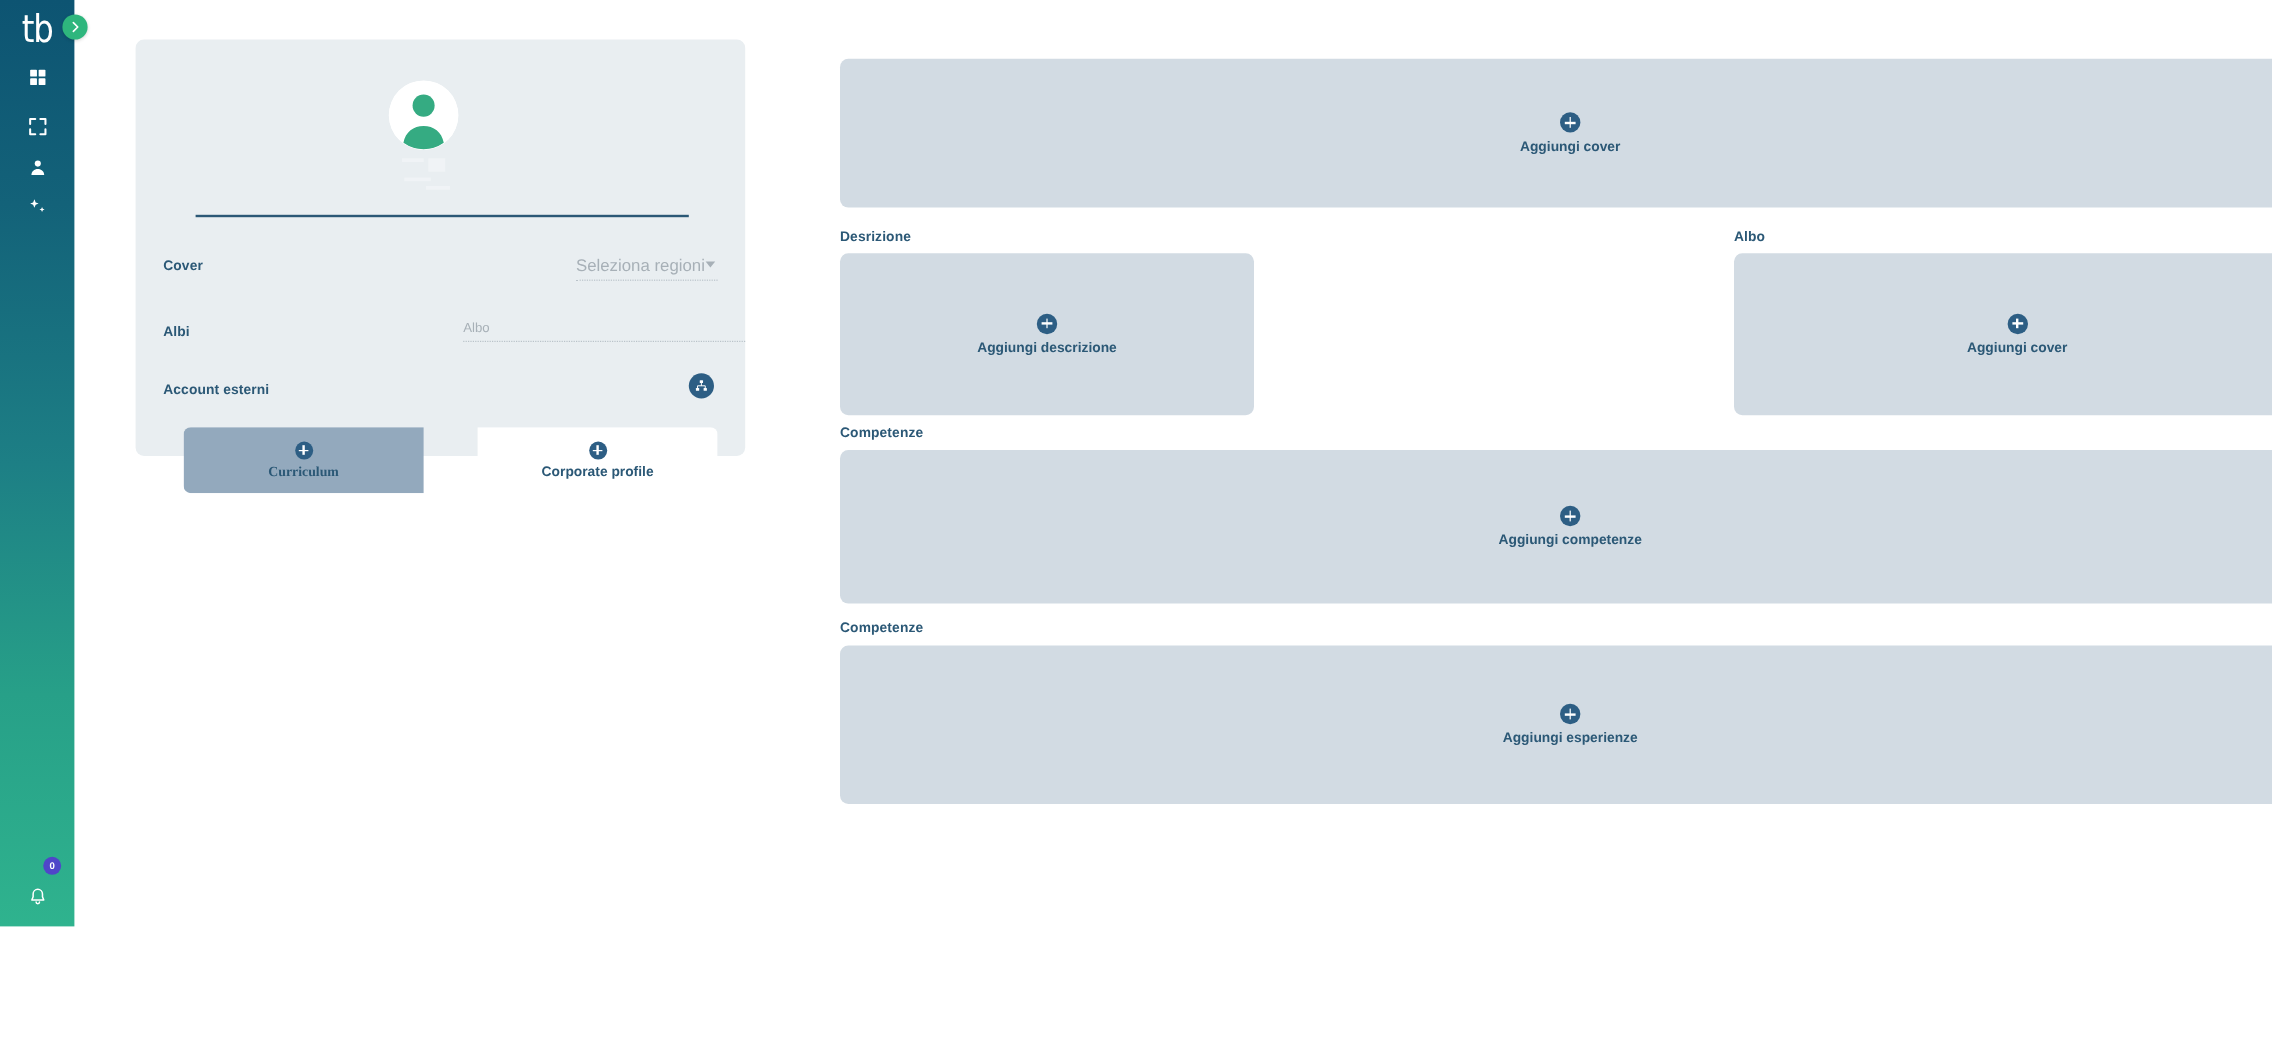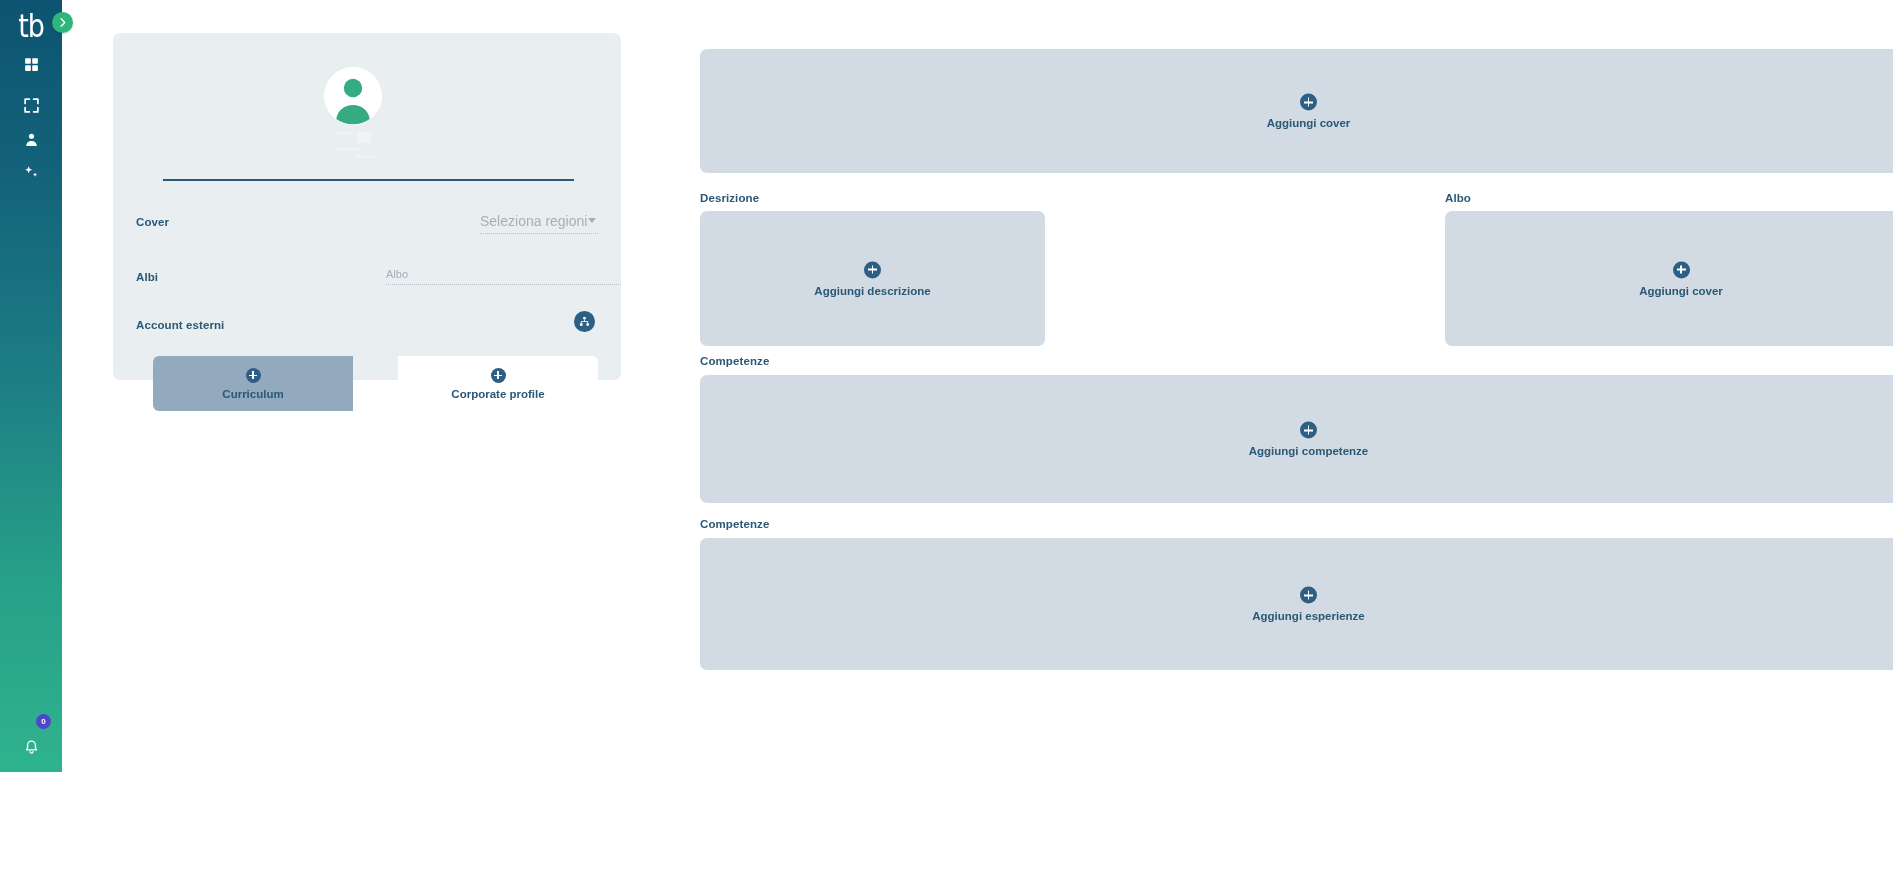--- a/index.html
+++ b/index.html
@@ -201,21 +201,21 @@
   }
   .tab {
     flex: 1;
     display: flex;
     flex-direction: column;
     align-items: center;
     justify-content: center;
     gap: 5px;
     cursor: pointer;
   }
-  .tab.active { background: #93a9bd; }
+  .tab.active { background: #93a9bd; font-family: Liberation Serif, serif; }
   .tab.inactive { background: #ffffff; margin-left: 45px; }
   .tab .tab-label {
     font-size: 11.5px;
     font-weight: 700;
     color: #2b5876;
   }
   .plus-circle {
     width: 15px; height: 15px;
     border-radius: 50%;
     background: #2d5e84;

